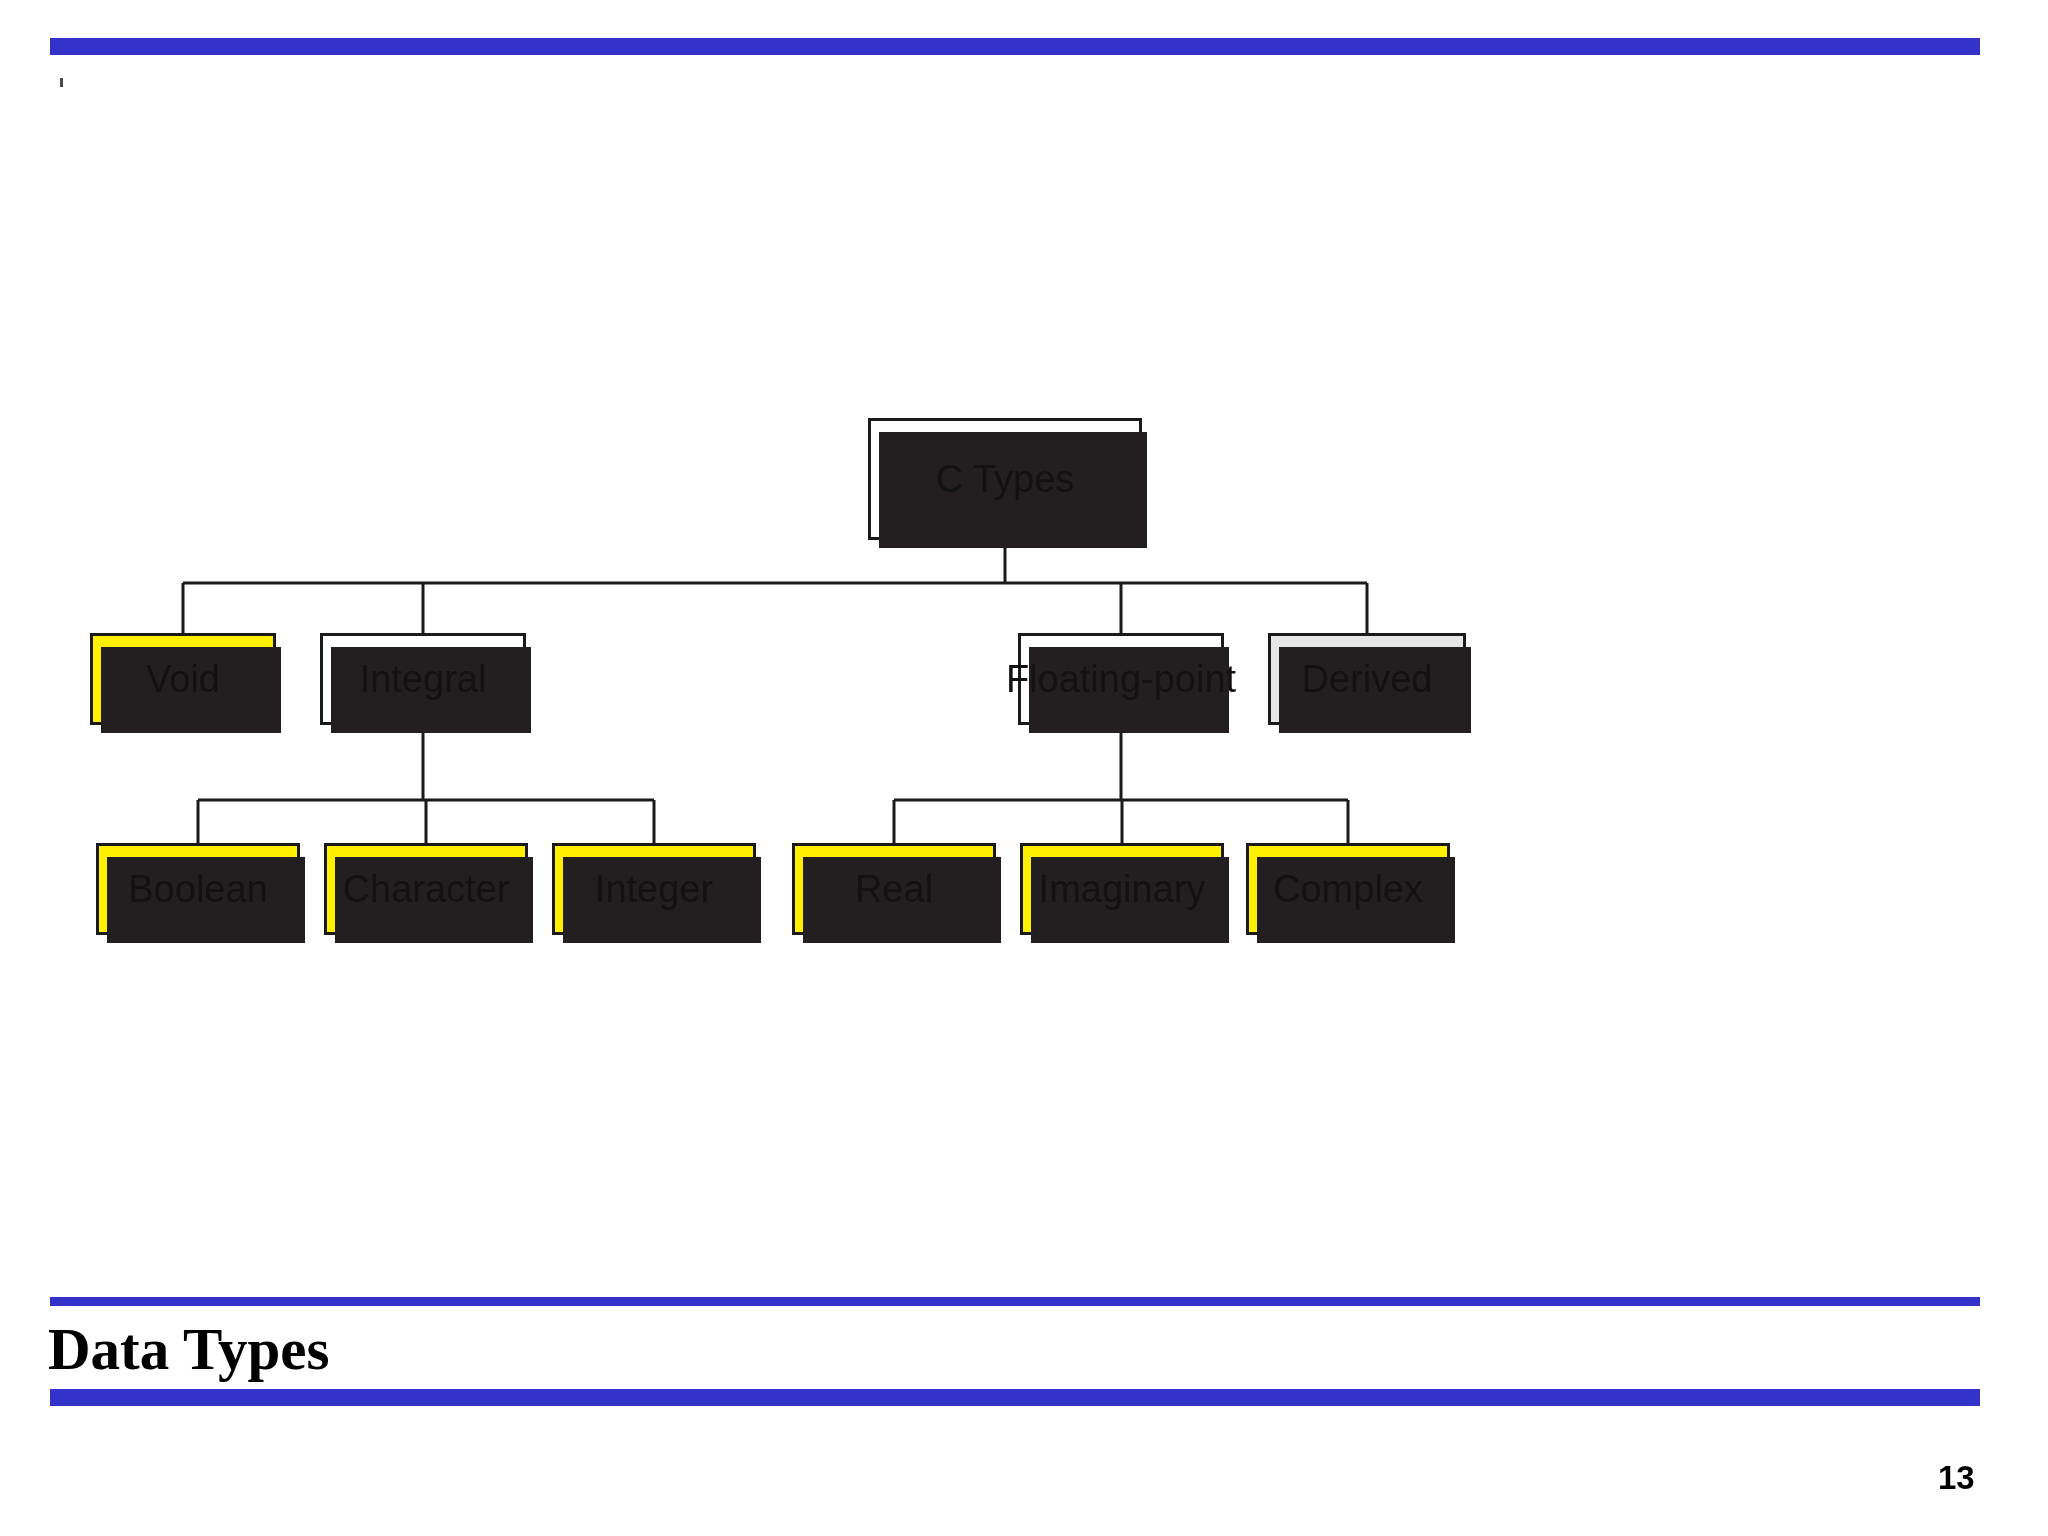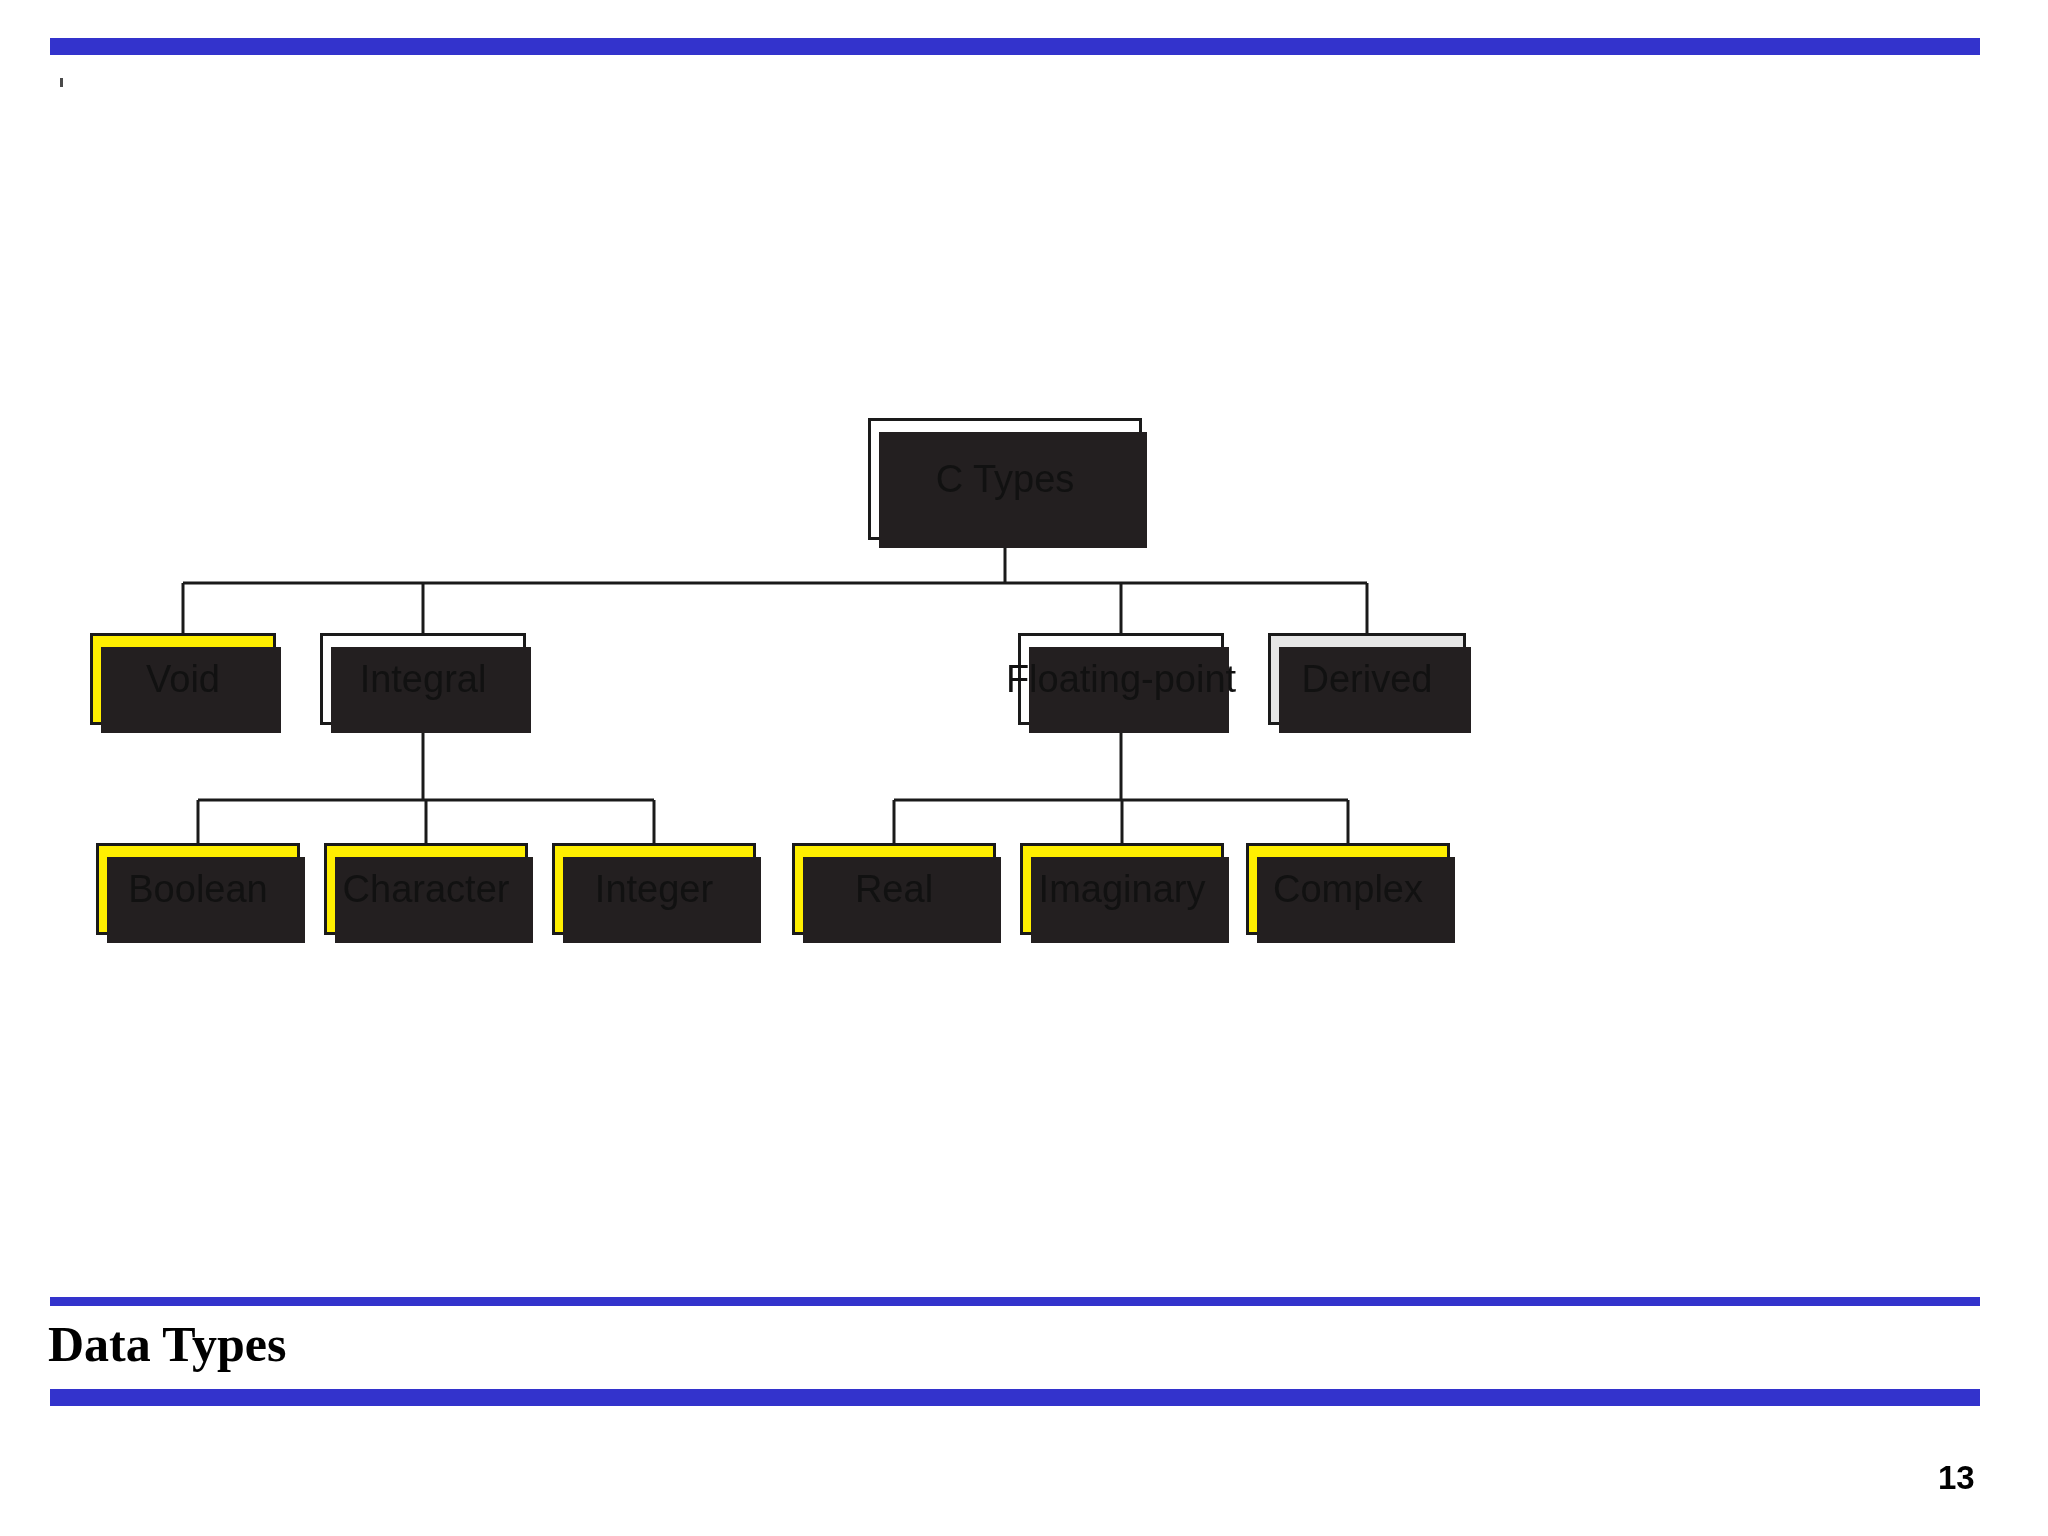--- a/index.html
+++ b/index.html
@@ -32,21 +32,21 @@
     background: #4a4a4a;
   }
 
   
   #footer-title {
     position: absolute;
     left: 48px;
     top: 1315px;
     font-family: "Liberation Serif", serif;
     font-weight: bold;
-    font-size: 50px;
+    font-size: 59px;
     letter-spacing: 0px;
     color: #000000;
     white-space: nowrap;
     text-align: right;
   }
   #page-number {
     position: absolute;
     left: 1938px;
     top: 1459px;
     font-family: "Liberation Sans", sans-serif;

